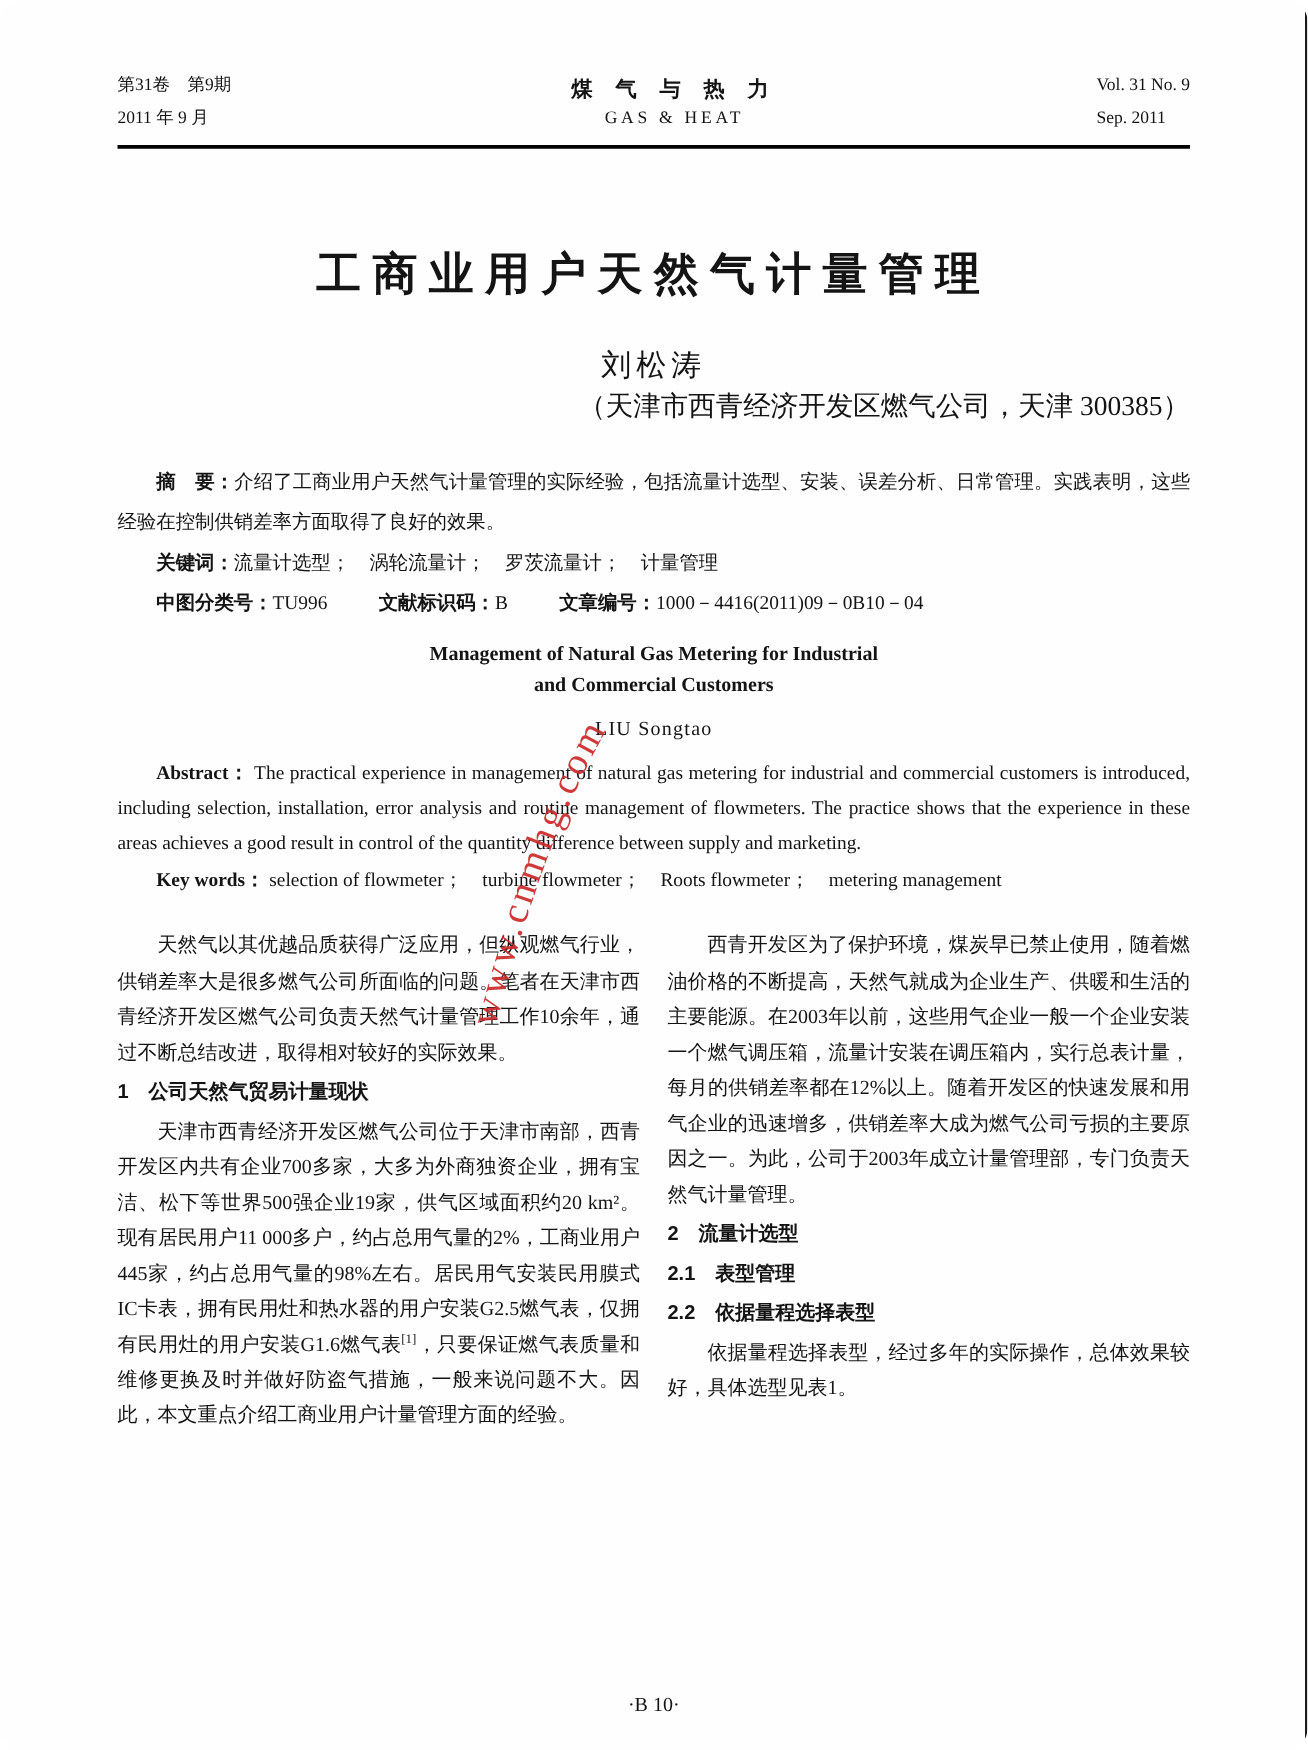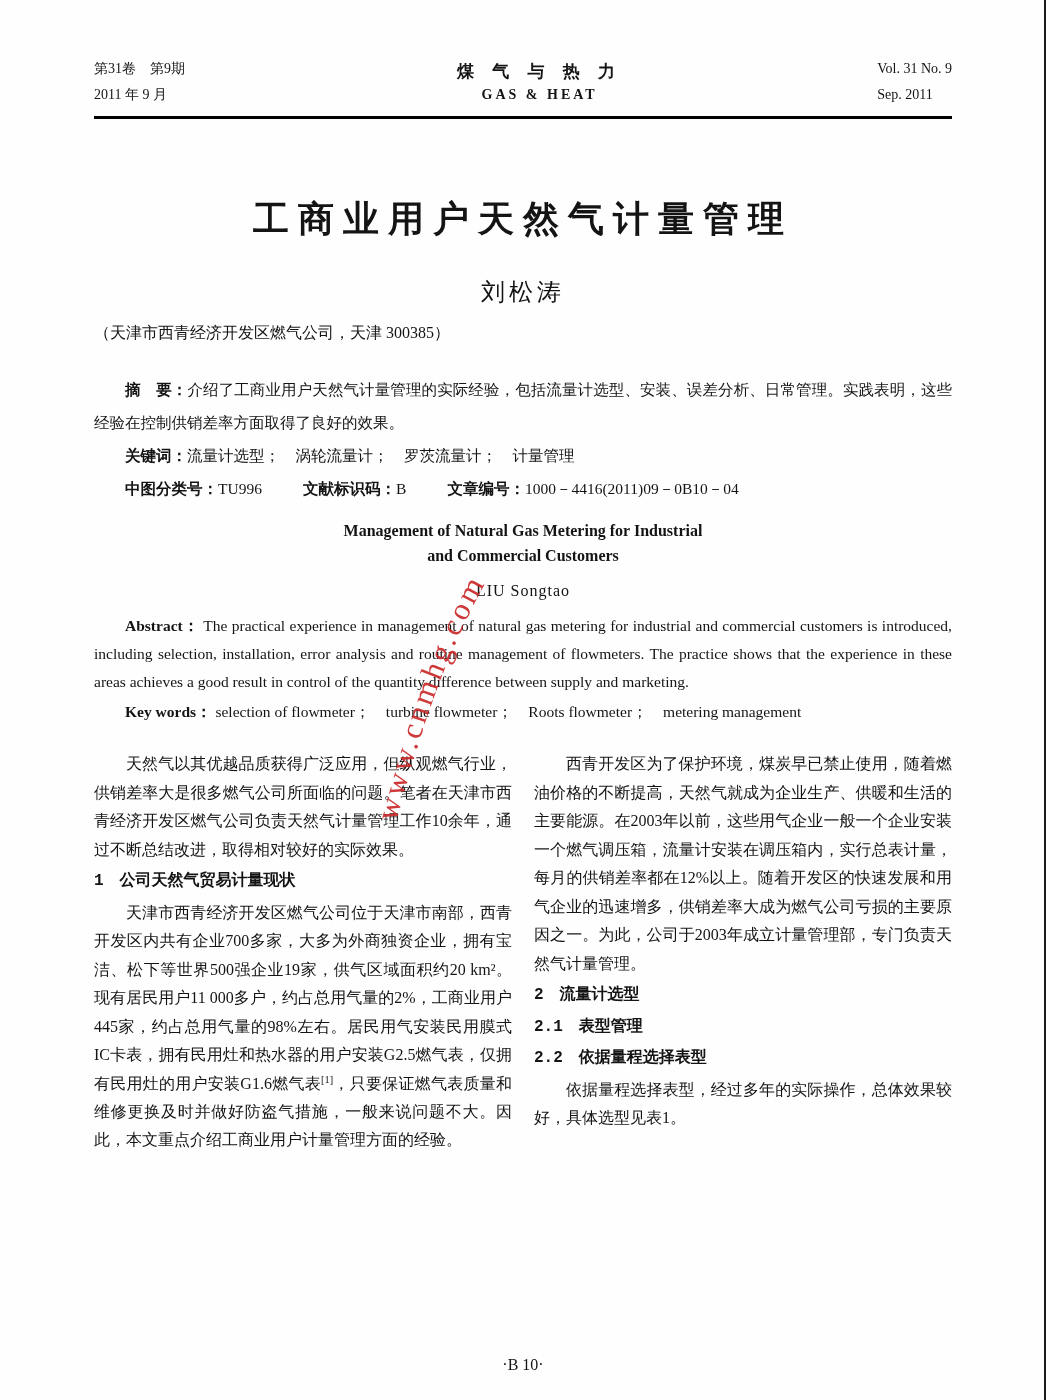--- a/index.html
+++ b/index.html
@@ -4,40 +4,41 @@
 <style>
   html, body { margin:0; padding:0; background:#ffffff; }
   .page {
     position:relative;
     width:1046px; height:1400px;
     margin:0 auto;
     background:#fefefe;
     color:#141414;
     font-family:"Liberation Serif","DejaVu Serif",serif;
     overflow:hidden;
+    border-radius:17px;
   }
   .inner { padding:56px 94px 0 94px; }
 
   
   .journal-header { display:flex; justify-content:space-between; align-items:center; }
   .jh-side { font-size:14px; line-height:1.85; }
   .jh-center { text-align:center;margin-left:17px; }
   .jh-center .cn { font-size:17px; font-weight:bold; letter-spacing:7px; }
-  .jh-center .en { font-size:14px; font-weight:bold; letter-spacing:3px; margin-top:4px; }
+  .jh-center .en { font-size:14px; font-weight:normal; letter-spacing:3px; margin-top:4px; }
   .header-rule { border-bottom:3px solid #000; margin-top:8px; }
 
   
   .paper-title { margin-top:76px; text-align:center; font-size:36px; font-weight:bold; letter-spacing:9px; }
   .author-cn   { margin-top:32px; text-align:center; font-size:24px; letter-spacing:4px; }
-  .affiliation { margin-top:15px; text-align:left; font-size:16px; }
+  .affiliation { margin-top:2px; text-align:right; font-size:22px; }
 
   
   .meta { margin-top:30px; font-size:15.5px; line-height:2.1; }
   .meta p { margin:0; text-indent:2em; text-align:justify; }
-  .meta b, .col h3, .col h4 { font-family:Liberation Mono, monospace; }
+  .meta b, .col h3, .col h4 { font-family:Liberation Sans, sans-serif; }
   .meta .group { margin-right:2.4em; white-space:nowrap; }
 
   
   .title-en { margin-top:12px; text-align:center; font-size:16px; font-weight:bold; line-height:1.55; }
   .author-en { margin-top:6px; text-align:center; font-size:16px; letter-spacing:1px; }
   .abstract-en { margin:12px 0 0 0; font-size:15.5px; line-height:1.8; text-align:justify; text-indent:2em; }
   .keywords-en { margin:2px 0 0 0; font-size:15.5px; line-height:1.8; text-indent:2em; }
 
   
   .columns { display:flex; gap:22px; margin-top:25px; }

